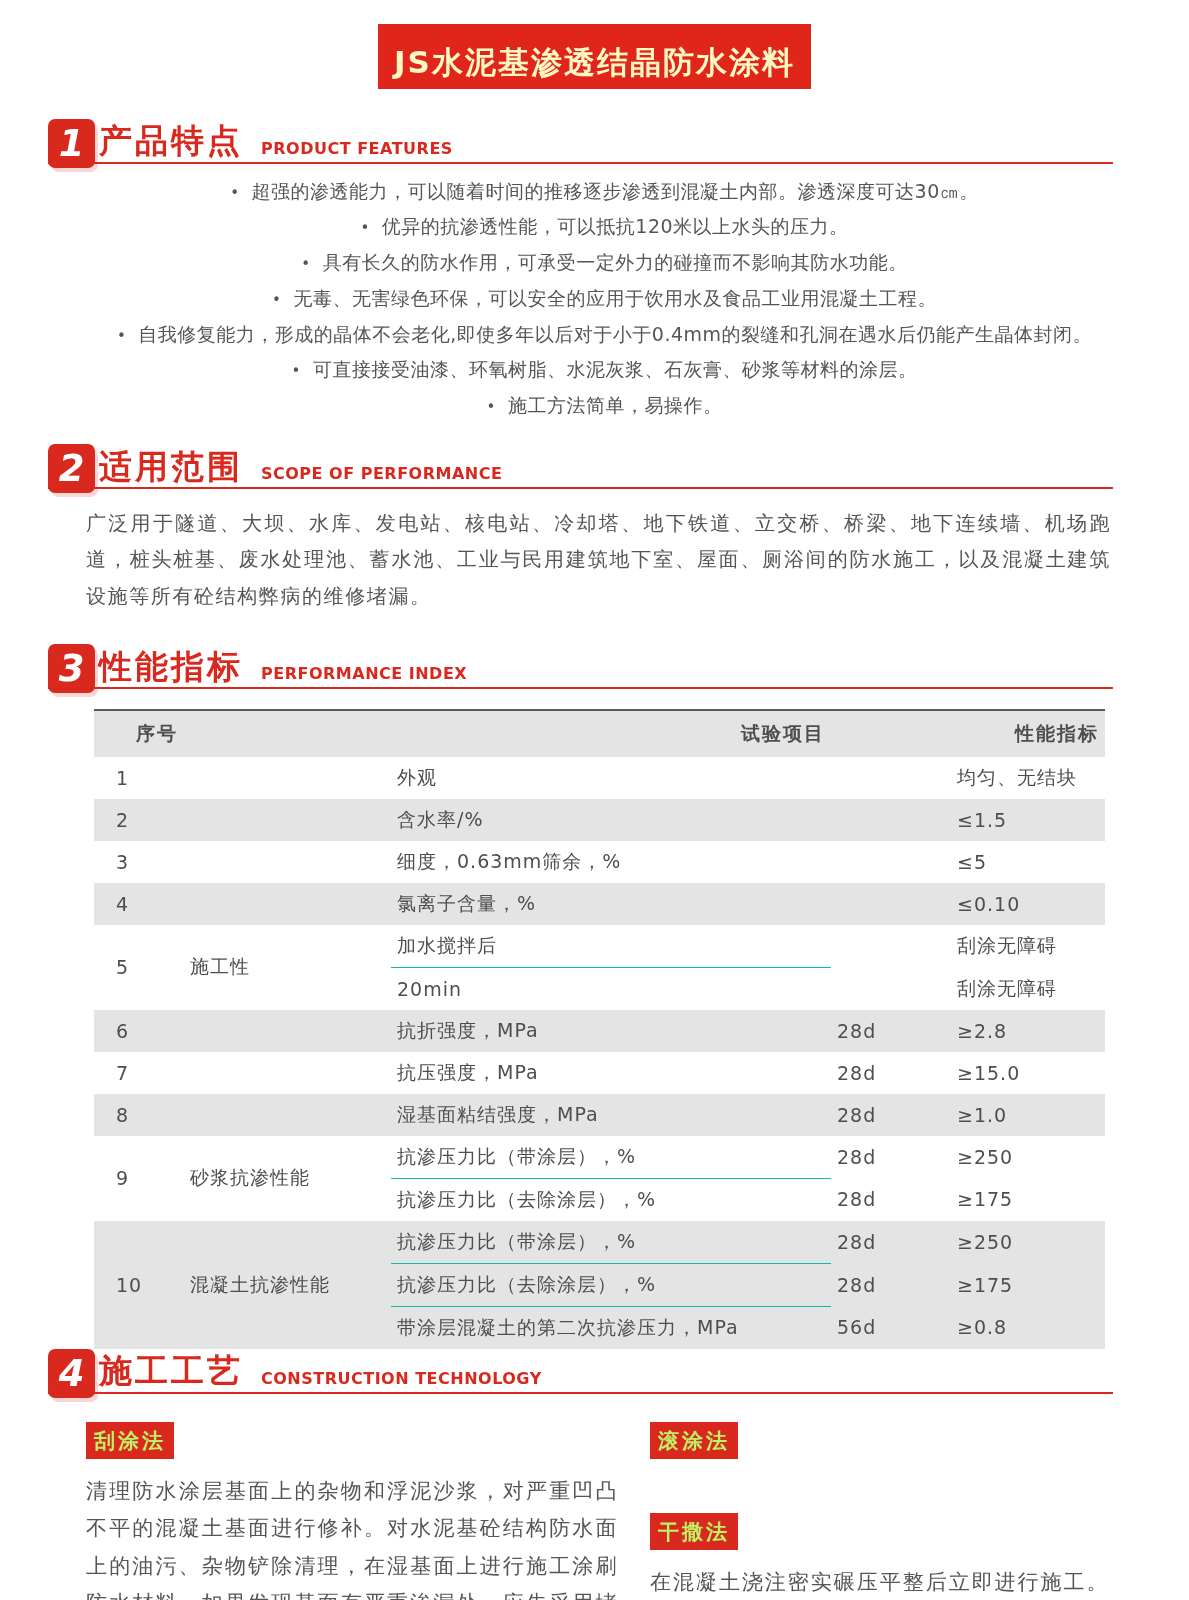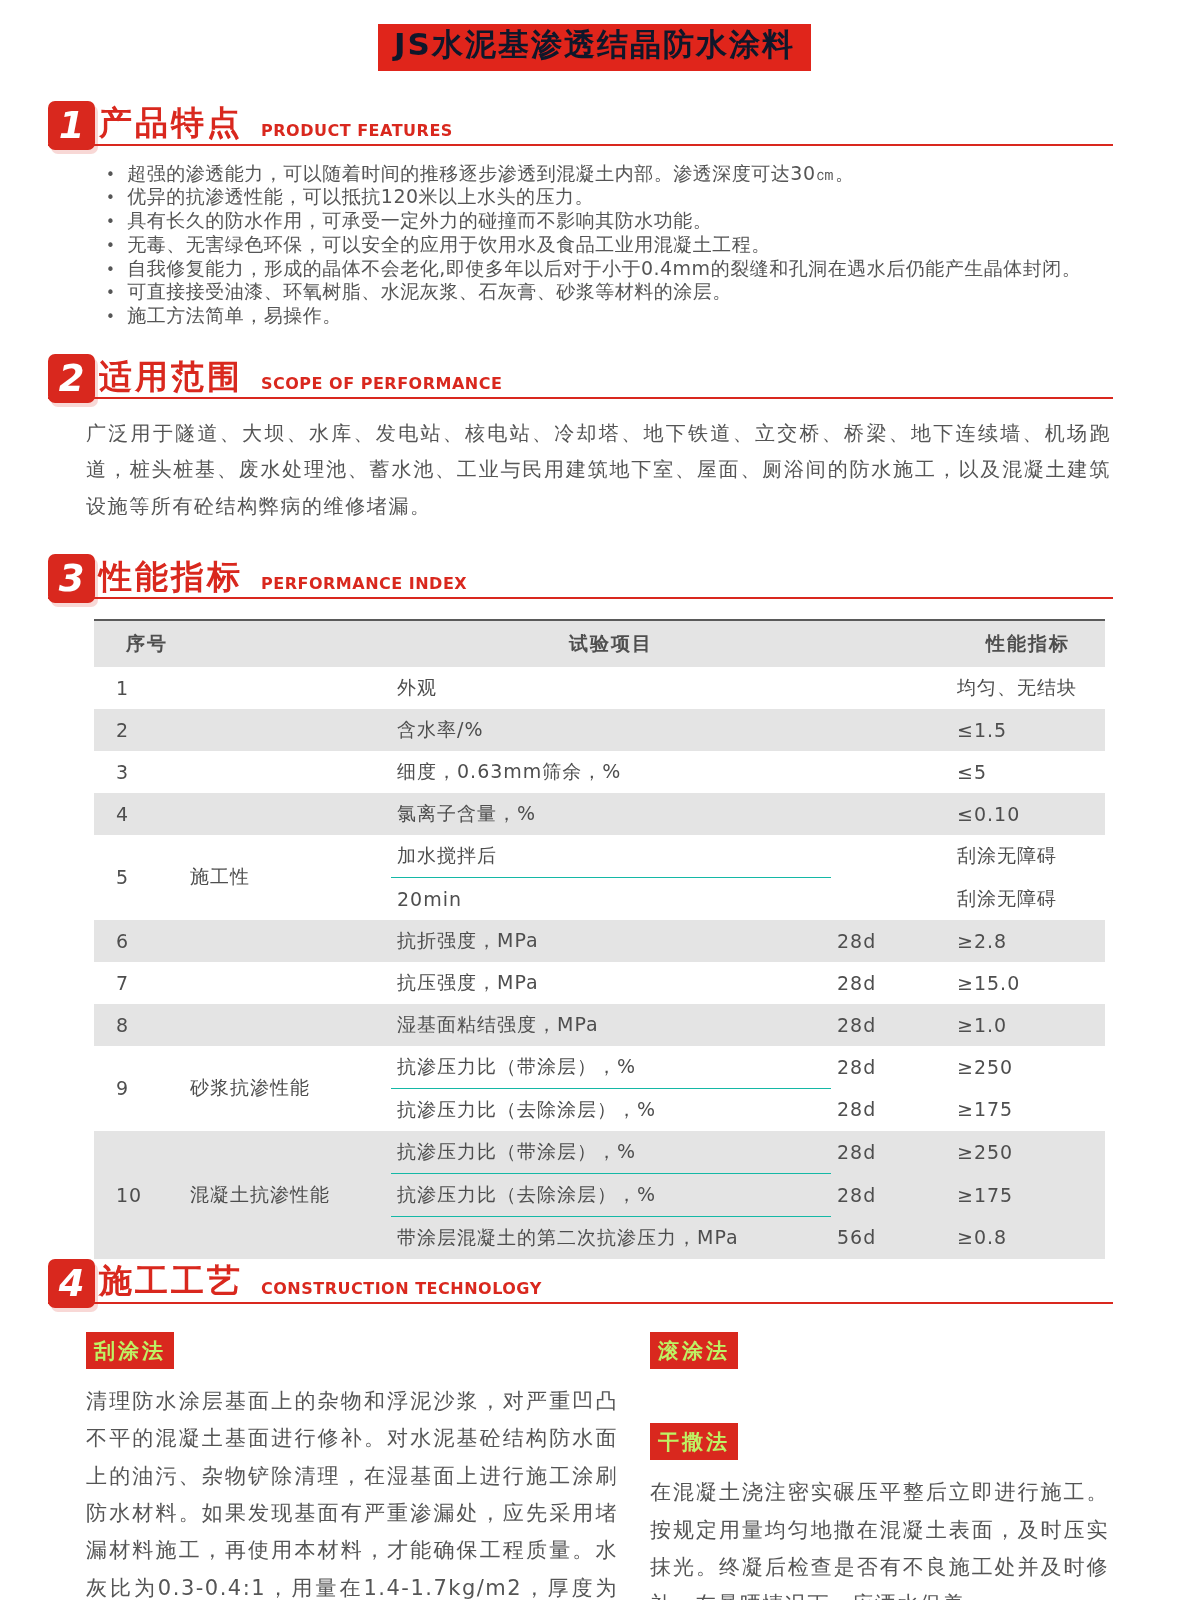--- a/index.html
+++ b/index.html
@@ -4,22 +4,22 @@
 <style>
   html,body{margin:0;padding:0;background:#ffffff;}
   .page{
     width:1189px;height:1600px;margin:0 auto;background:#fff;
     font-family:"DejaVu Sans","Liberation Sans",sans-serif;color:#4e4e4e;
     box-sizing:border-box;padding-top:22px;overflow:hidden;position:relative;
   }
   
   .title-bar{
     width:-moz-fit-content;width:fit-content;margin:2px auto 30px;
-    background:#e0251b;color:#0f172a;font-size:31px;font-weight:bold;
-    padding:3px 16px 8px;letter-spacing:2px;line-height:1.15;
+    background:#e0251b;color:#fef9c3;font-size:31px;font-weight:bold;
+    padding:21px 16px 8px;letter-spacing:2px;line-height:1.15;
   }
   
   .section{margin:0 76px 0 48px;}
   .sec-head{
     display:flex;align-items:flex-end;border-bottom:2px solid #d9281e;
   }
   .sec-num{
     flex:0 0 auto;width:47px;height:49px;background:#d9281e;border-radius:7px;
     color:#fff;font-size:37px;font-weight:bold;font-style:italic;
     display:flex;align-items:center;justify-content:center;
@@ -29,35 +29,35 @@
     color:#d9281e;font-size:33px;font-weight:bold;margin-left:4px;
     letter-spacing:3px;line-height:1.25;
   }
   .sec-sub{
     color:#d9281e;font-size:16px;font-weight:bold;margin-left:18px;
     letter-spacing:.5px;position:relative;top:-4px;
   }
   
   .feature-list{list-style:none;margin:16px 0 26px;padding:0 10px 0 58px;}
   .feature-list li{
-    font-size:19px;line-height:1.25;margin:0 0;letter-spacing:.5px;color:#555;
+    font-size:19px;line-height:1.25;margin:12px 0;letter-spacing:.5px;color:#555;text-align:center;
   }
   .feature-list li::before{content:"•";margin-right:12px;font-size:15px;color:#555;}
   
   .scope-text{
     margin:16px 2px 30px 38px;font-size:20px;line-height:1.82;
     text-align:justify;letter-spacing:1.6px;color:#555;
   }
   
   .perf-table{
     border-collapse:collapse;margin:20px 8px 0 46px;width:calc(100% - 54px);
     font-size:19px;color:#4e4e4e;table-layout:fixed;
   }
   .perf-table th{
-    font-weight:bold;text-align:center;background:#e4e4e4;
+    font-weight:bold;text-align:right;background:#e4e4e4;
     border-top:2px solid #5a5a5a;padding:10px 6px;letter-spacing:2px;
   }
   .perf-table td{padding:8px 6px;vertical-align:middle;letter-spacing:1px;}
   .perf-table tr.shade td{background:#e4e4e4;}
   .perf-table .c-no{width:62px;padding-left:22px;}
   .perf-table .c-group{width:195px;}
   .perf-table .c-item{width:428px;}
   .perf-table .c-age{width:108px;}
   .perf-table td.divided{border-bottom:1px solid #14b8a6;}
   

